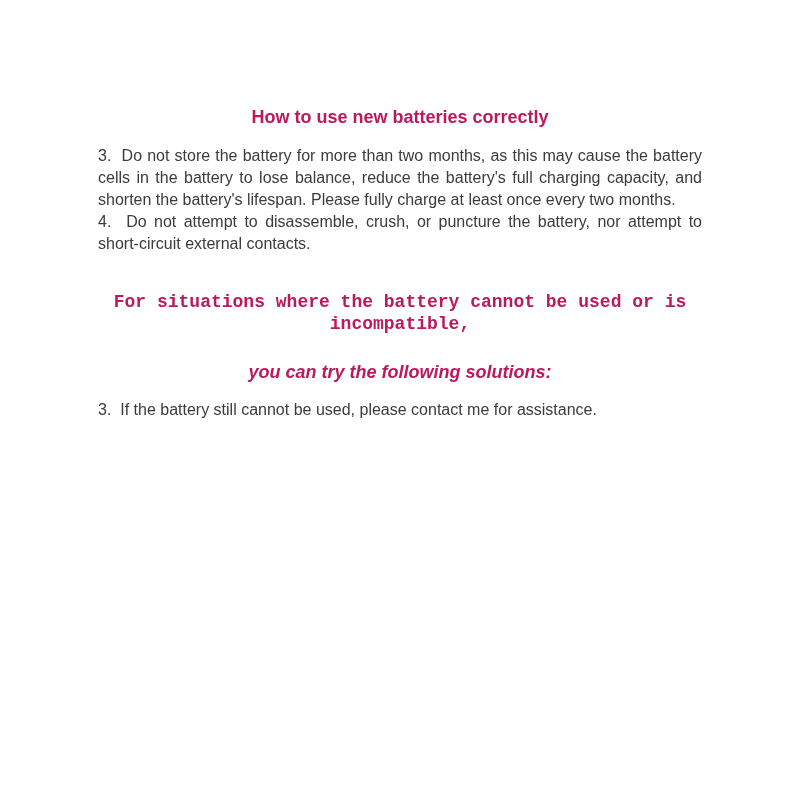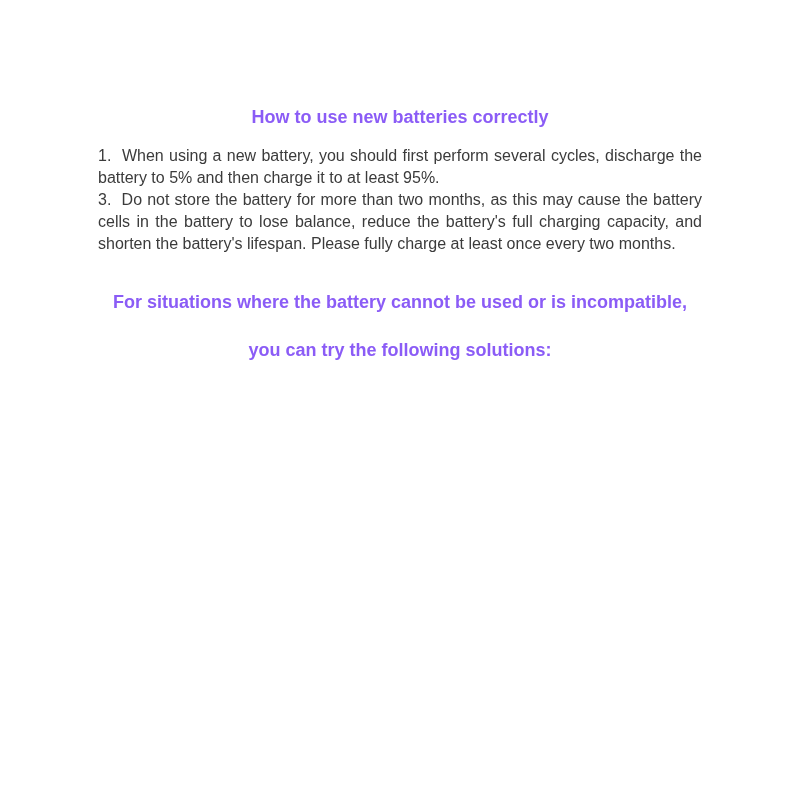--- a/index.html
+++ b/index.html
@@ -19,56 +19,59 @@
     height: 800px;
     background: #ffffff;
   }
   .content {
     position: absolute;
     left: 98px;
     top: 0;
     width: 604px;
   }
   .heading-red {
-    color: #8b5cf6;
+    color: #be185d;
     font-weight: bold;
     font-size: 18px;
     line-height: 22px;
     text-align: center;
     margin: 0;
   }
   .heading-main {
     margin-top: 106px;
     margin-bottom: 17px;
   }
   .heading-situations {
     margin-top: 36px;
+    font-family: Liberation Mono, monospace;
   }
   .heading-solutions {
     margin-top: 26px;
     margin-bottom: 16px;
+    font-style: italic;
   }
   .body-par {
     color: #3b3b3b;
     font-size: 16px;
     line-height: 22px;
     text-align: justify;
     margin: 0;
   }
 </style>
 </head>
 <body>
 
 <div class="page">
   <div class="content">
 
     <h1 class="heading-red heading-main">How to use new batteries correctly</h1>
 
-    <p class="body-par">1.&nbsp; When using a new battery, you should first perform several cycles, discharge the battery to 5% and then charge it to at least 95%.</p>
     <p class="body-par">3.&nbsp; Do not store the battery for more than two months, as this may cause the battery cells in the battery to lose balance, reduce the battery's full charging capacity, and shorten the battery's lifespan. Please fully charge at least once every two months.</p>
+    <p class="body-par">4.&nbsp; Do not attempt to disassemble, crush, or puncture the battery, nor attempt to short-circuit external contacts.</p>
 
     <h2 class="heading-red heading-situations">For situations where the battery cannot be used or is incompatible,</h2>
 
     <h2 class="heading-red heading-solutions">you can try the following solutions:</h2>
 
+    <p class="body-par">3.&nbsp; If the battery still cannot be used, please contact me for assistance.</p>
 
   </div>
 </div>
 
 </body></html>

